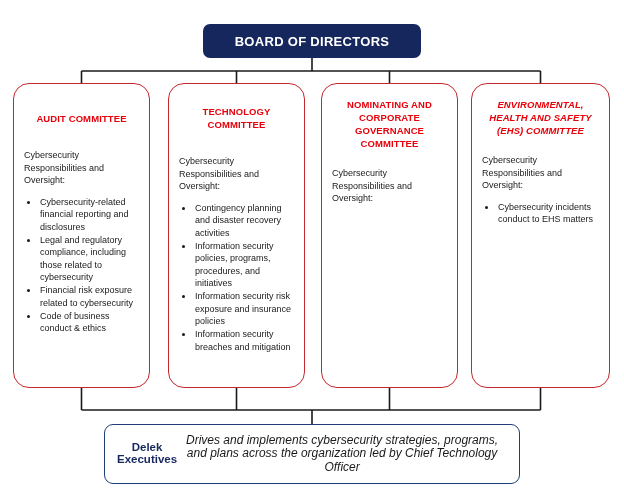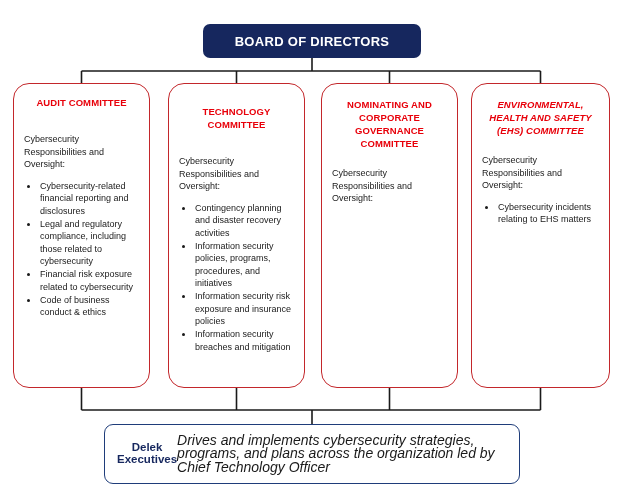--- a/index.html
+++ b/index.html
@@ -74,21 +74,21 @@
 
   .committee-title {
     color: #E8000A;
     font-size: 9.5px;
     font-weight: bold;
     text-align: center;
     line-height: 13px;
     letter-spacing: 0.1px;
     margin: 0 0 6px 0;
   }
-  .committee-title.tall-1 { }
+  .committee-title.tall-1 { margin-top: 16px; }
   .committee-title.tall-2 { margin-top: 9px; }
   .committee-title.tall-3 { margin-top: 2px; }
   .committee-title.tall-4 { margin-top: 2px; font-style: italic; }
 
   .committee-intro {
     color: #1a1a1a;
     font-size: 9px;
     line-height: 12.5px;
     margin: 0;
     text-align: left;
@@ -130,22 +130,23 @@
   }
   #executives-box .exec-title {
     color: #16275E;
     font-size: 11.5px;
     font-weight: bold;
     text-align: center;
     margin-bottom: 2px;
   }
   #executives-box .exec-desc {
     color: #1a1a1a;
-    font-size: 14px;
+    font-size: 12px;
     font-style: italic;
+    text-align: center;
     line-height: 13.5px;
   }
 </style>
 </head>
 <body>
 
 <div id="chart-canvas">
 
   <svg id="connectors" viewBox="0 0 624 503" width="624" height="503" xmlns="http://www.w3.org/2000/svg">
 
@@ -196,21 +197,21 @@
 
   <div class="committee-box" id="committee-2">
     <div class="committee-title tall-3">NOMINATING AND CORPORATE GOVERNANCE COMMITTEE</div>
     <p class="committee-intro intro-gap-2">Cybersecurity Responsibilities and Oversight:</p>
   </div>
 
   <div class="committee-box" id="committee-3">
     <div class="committee-title tall-4">ENVIRONMENTAL, HEALTH AND SAFETY (EHS) COMMITTEE</div>
     <p class="committee-intro intro-gap-3">Cybersecurity Responsibilities and Oversight:</p>
     <ul class="committee-list">
-      <li>Cybersecurity incidents relating to EHS matters</li>
+      <li>Cybersecurity incidents conduct to EHS matters</li>
     </ul>
   </div>
 
   <div id="executives-box">
     <div class="exec-title">Delek Executives</div>
     <div class="exec-desc">Drives and implements cybersecurity strategies, programs, and plans across the organization led by Chief Technology Officer</div>
   </div>
 
 </div>
 

